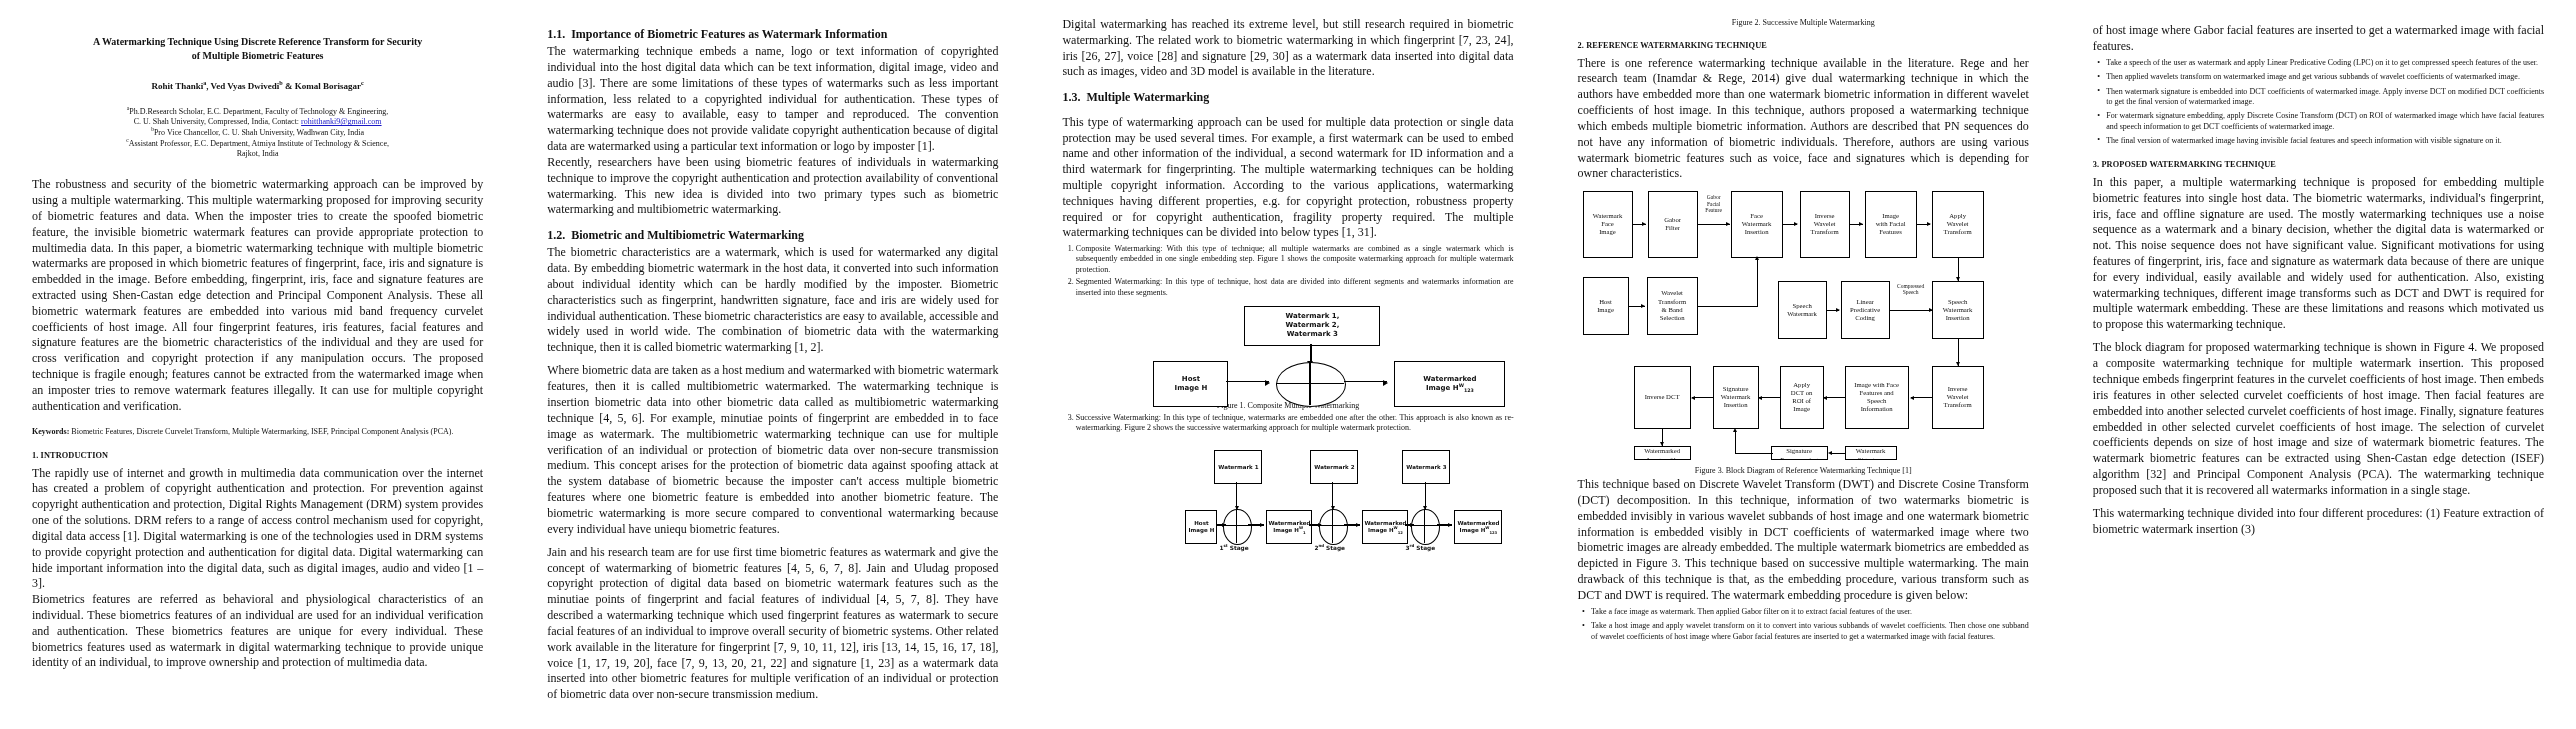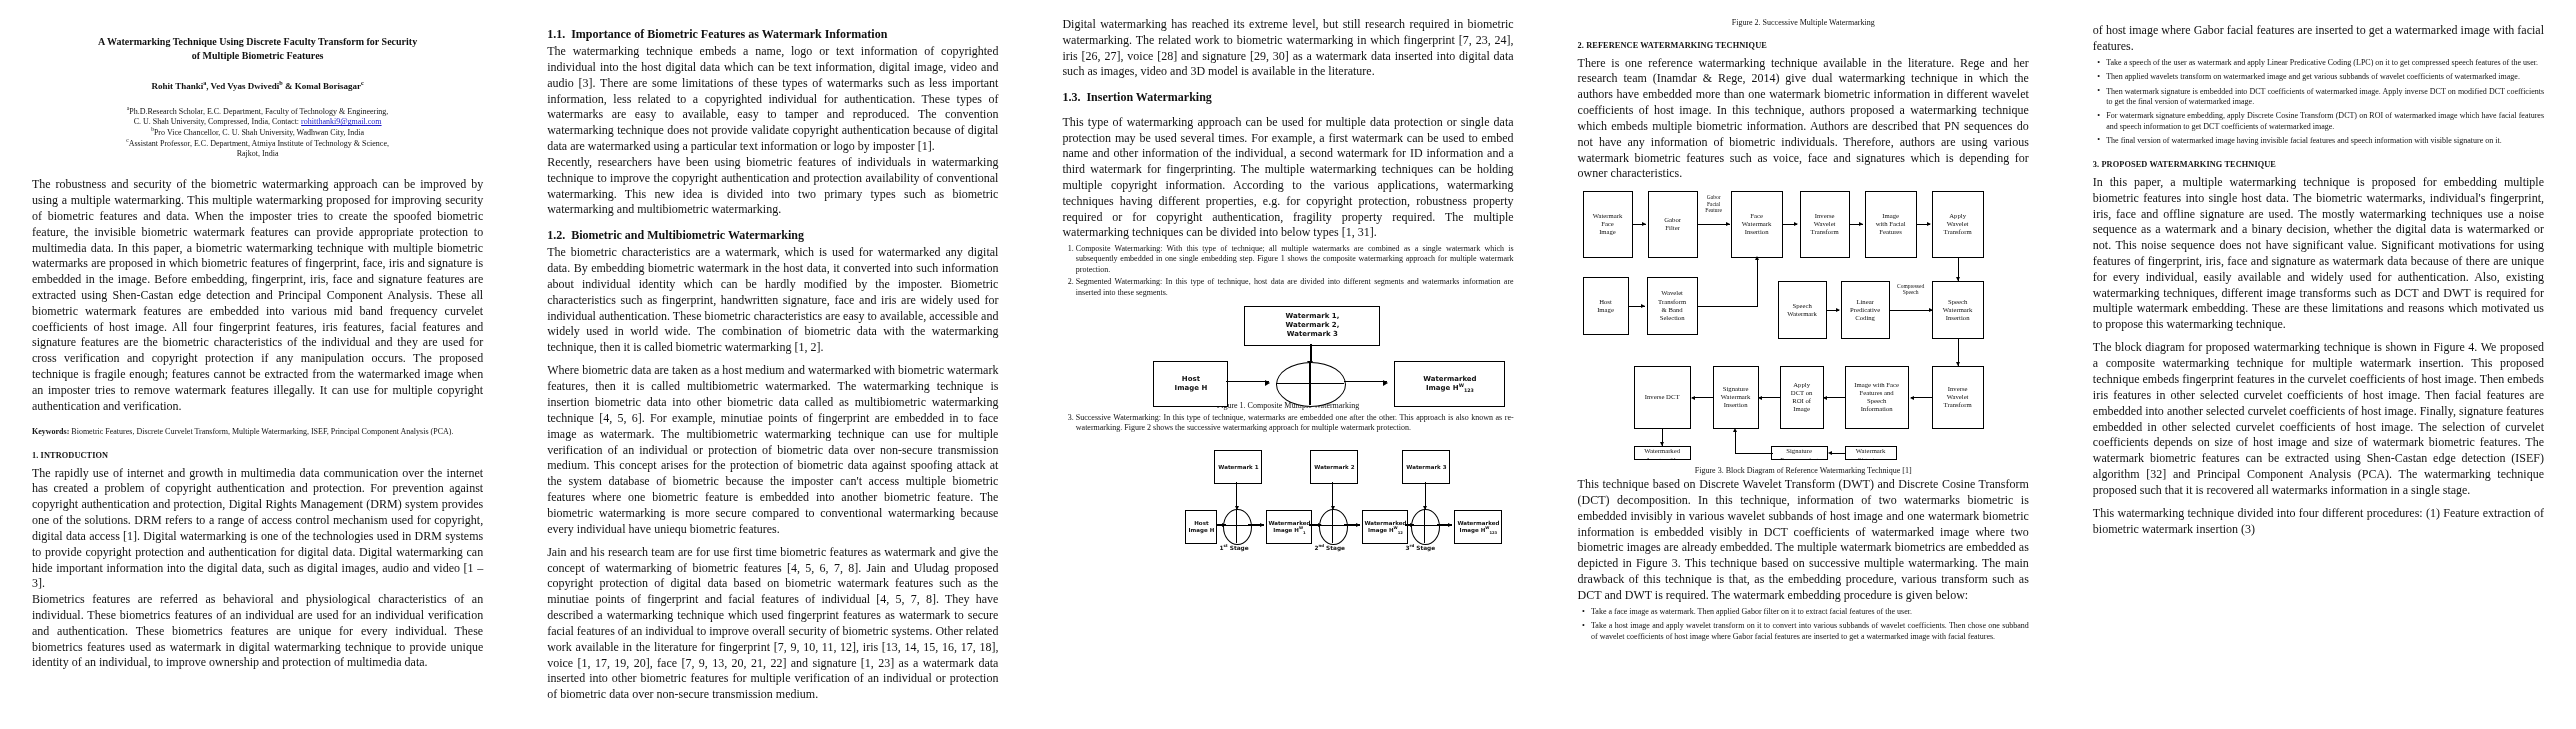--- a/index.html
+++ b/index.html
@@ -51,21 +51,21 @@
   .aD{position:absolute;width:0;height:0;border-left:2.4px solid transparent;border-right:2.4px solid transparent;border-top:4.3px solid #000;}
   .aU{position:absolute;width:0;height:0;border-left:2.4px solid transparent;border-right:2.4px solid transparent;border-bottom:4.3px solid #000;}
 </style>
 </head>
 <body>
 
 <div class="page">
 
   <div class="col">
     <div class="title">
-      <span>A Watermarking Technique Using Discrete Faculty Transform for Security</span><br>
+      <span>A Watermarking Technique Using Discrete Reference Transform for Security</span><br>
       <span>of Multiple Biometric Features</span>
     </div>
 
     <div class="authors">
       Rohit Thanki<sup>a</sup>, Ved Vyas Dwivedi<sup>b</sup> &amp; Komal Borisagar<sup>c</sup>
     </div>
 
     <div class="affil">
       <sup>a</sup><span>Ph.D.Research Scholar, E.C. Department, Faculty of Technology &amp; Engineering,</span><br>
       <span>C. U. Shah University, Compressed, India, Contact: </span><a class="lnk" href="#">rohitthanki9@gmail.com</a><br>
@@ -101,21 +101,21 @@
     <div class="gap"></div>
     <p>Where biometric data are taken as a host medium and watermarked with biometric watermark features, then it is called multibiometric watermarked. The watermarking technique is insertion biometric data into other biometric data called as multibiometric watermarking technique [4, 5, 6]. For example, minutiae points of fingerprint are embedded in to face image as watermark. The multibiometric watermarking technique can use for multiple verification of an individual or protection of biometric data over non-secure transmission medium. This concept arises for the protection of biometric data against spoofing attack at the system database of biometric because the imposter can't access multiple biometric features where one biometric feature is embedded into another biometric feature. The biometric watermarking is more secure compared to conventional watermarking because every individual have uniequ biometric features.</p>
     <div class="gap"></div>
     <p>Jain and his research team are for use first time biometric features as watermark and give the concept of watermarking of biometric features [4, 5, 6, 7, 8]. Jain and Uludag proposed copyright protection of digital data based on biometric watermark features such as the minutiae points of fingerprint and facial features of individual [4, 5, 7, 8]. They have described a watermarking technique which used fingerprint features as watermark to secure facial features of an individual to improve overall security of biometric systems. Other related work available in the literature for fingerprint [7, 9, 10, 11, 12], iris [13, 14, 15, 16, 17, 18], voice [1, 17, 19, 20], face [7, 9, 13, 20, 21, 22] and signature [1, 23] as a watermark data inserted into other biometric features for multiple verification of an individual or protection of biometric data over non-secure transmission medium.</p>
   </div>
 
   <div class="col">
     <p>Digital watermarking has reached its extreme level, but still research required in biometric watermarking. The related work to biometric watermarking in which fingerprint [7, 23, 24], iris [26, 27], voice [28] and signature [29, 30] as a watermark data inserted into digital data such as images, video and 3D model is available in the literature.</p>
 
     <h3 class="sub">
-      <span class="num">1.3.</span><span>Insertion Watermarking</span>
+      <span class="num">1.3.</span><span>Multiple Watermarking</span>
     </h3>
     <div class="gap"></div>
     <p>This type of watermarking approach can be used for multiple data protection or single data protection may be used several times. For example, a first watermark can be used to embed name and other information of the individual, a second watermark for ID information and a third watermark for fingerprinting. The multiple watermarking techniques can be holding multiple copyright information. According to the various applications, watermarking techniques having different properties, e.g. for copyright protection, robustness property required or for copyright authentication, fragility property required. The multiple watermarking techniques can be divided into below types [1, 31].</p>
     <ol class="nums">
       <li>Composite Watermarking: With this type of technique; all multiple watermarks are combined as a single watermark which is subsequently embedded in one single embedding step. Figure 1 shows the composite watermarking approach for multiple watermark protection.</li>
       <li>Segmented Watermarking: In this type of technique, host data are divided into different segments and watermarks information are inserted into these segments.</li>
     </ol>
 
     <div class="fig1">
       <div class="bx" style="left:182px;top:0px;width:134px;height:38px;flex-direction:column;">

